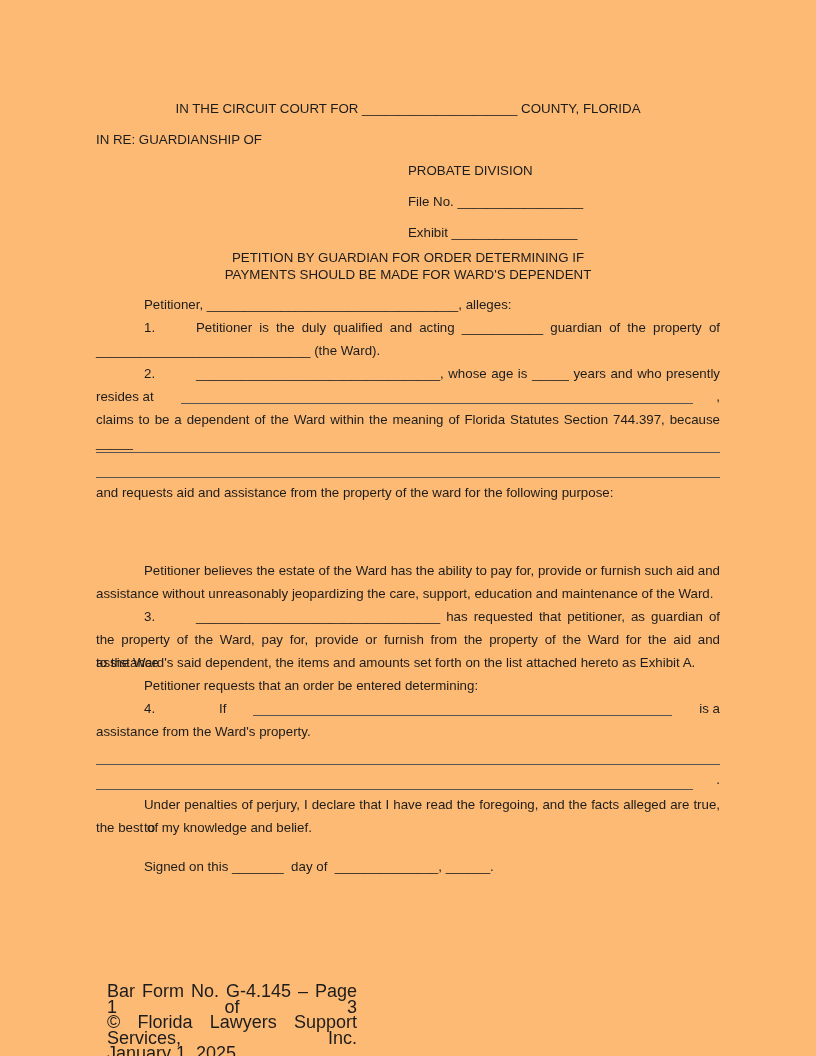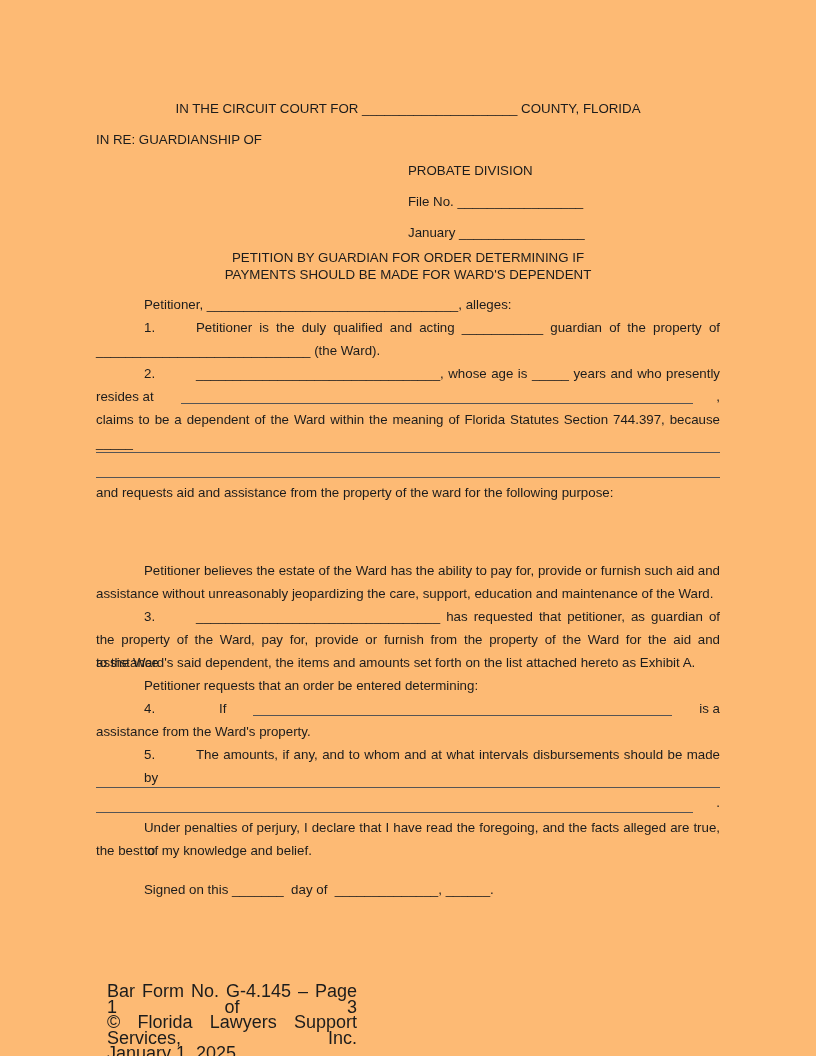--- a/index.html
+++ b/index.html
@@ -56,21 +56,21 @@
     </div>
 
     <div class="rightcol">
       <div class="ln mb8">
         <span>PROBATE DIVISION</span>
       </div>
       <div class="ln mb8">
         <span>File No. _________________</span>
       </div>
       <div class="ln">
-        <span>January _________________</span>
+        <span>Exhibit _________________</span>
       </div>
     </div>
 
     <div class="title">
       <div>PETITION BY GUARDIAN FOR ORDER DETERMINING IF</div>
       <div>PAYMENTS SHOULD BE MADE FOR WARD'S DEPENDENT</div>
     </div>
 
     <div class="ln ind">
       <span>Petitioner, __________________________________, alleges:</span>
@@ -141,23 +141,20 @@
         <span>If</span>
         <span class="fill gapl gapr"></span>
         <span>is a</span>
       </div>
       <div class="ln">
         <span>assistance from the Ward's property.</span>
       </div>
     </div>
 
     <div>
-      <div class="ln ind jl">
-        <span class="num">5.</span><span>The amounts, if any, and to whom and at what intervals disbursements should be made by</span>
-      </div>
       <div class="ln fx tall">
         <span class="fill"></span>
       </div>
       <div class="ln fx tall">
         <span class="fill"></span>
         <span>.</span>
       </div>
     </div>
 
     <div>

